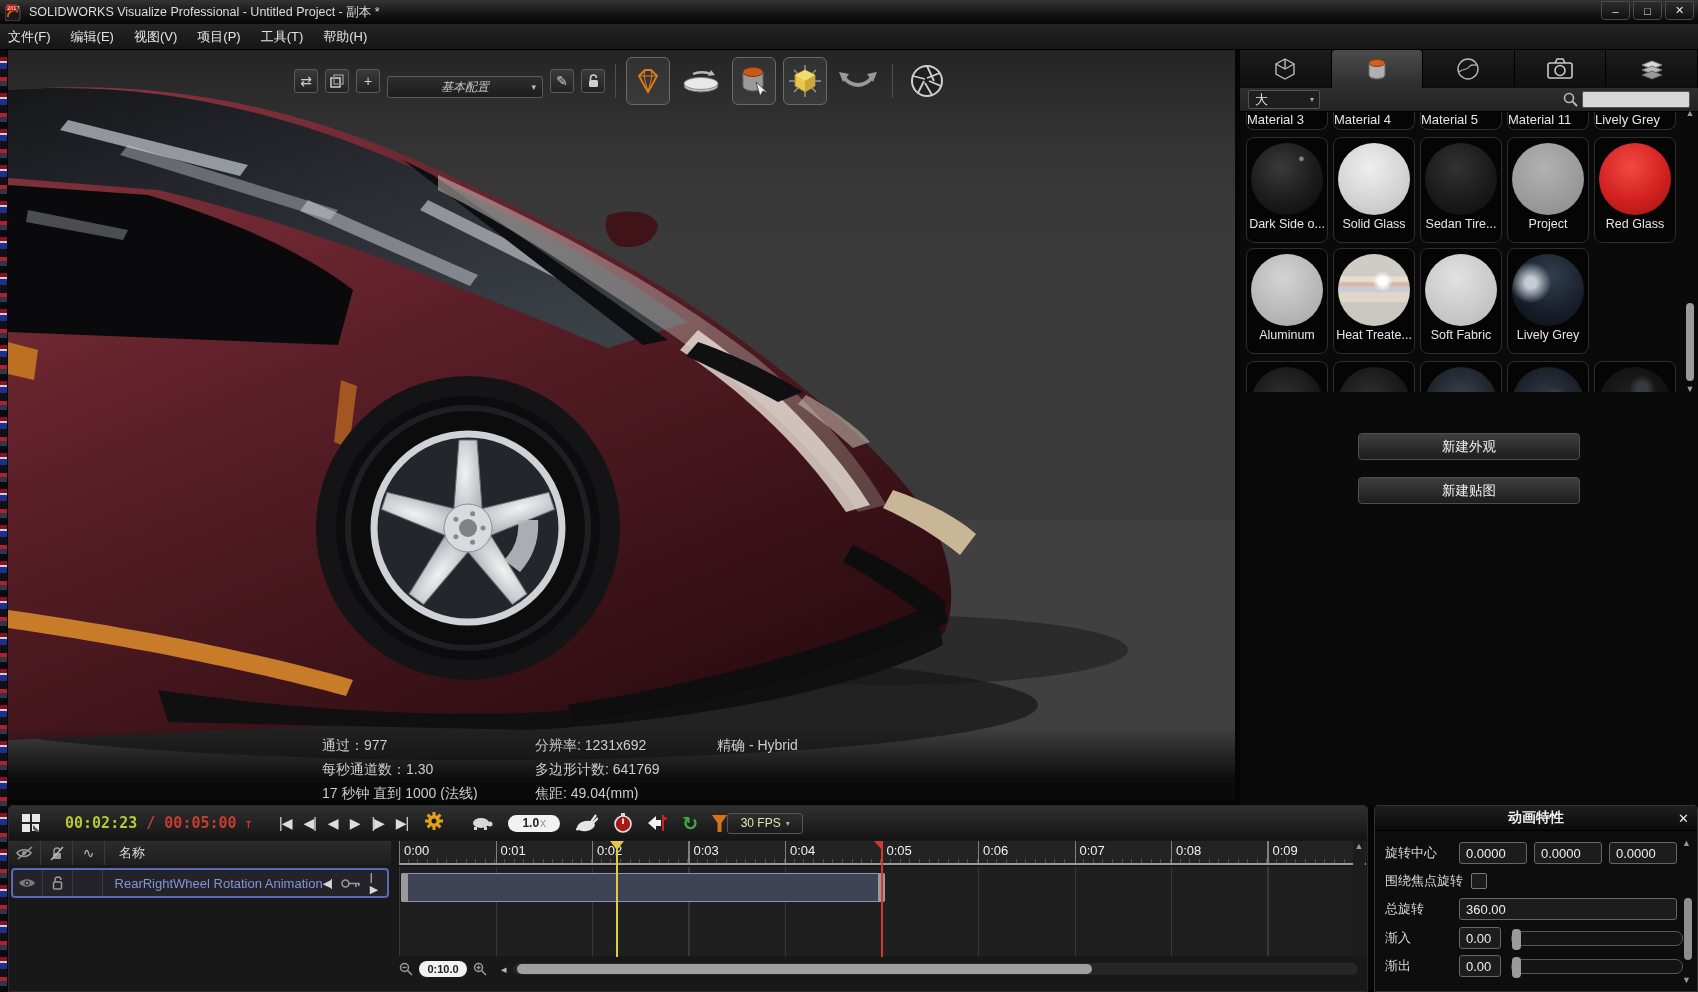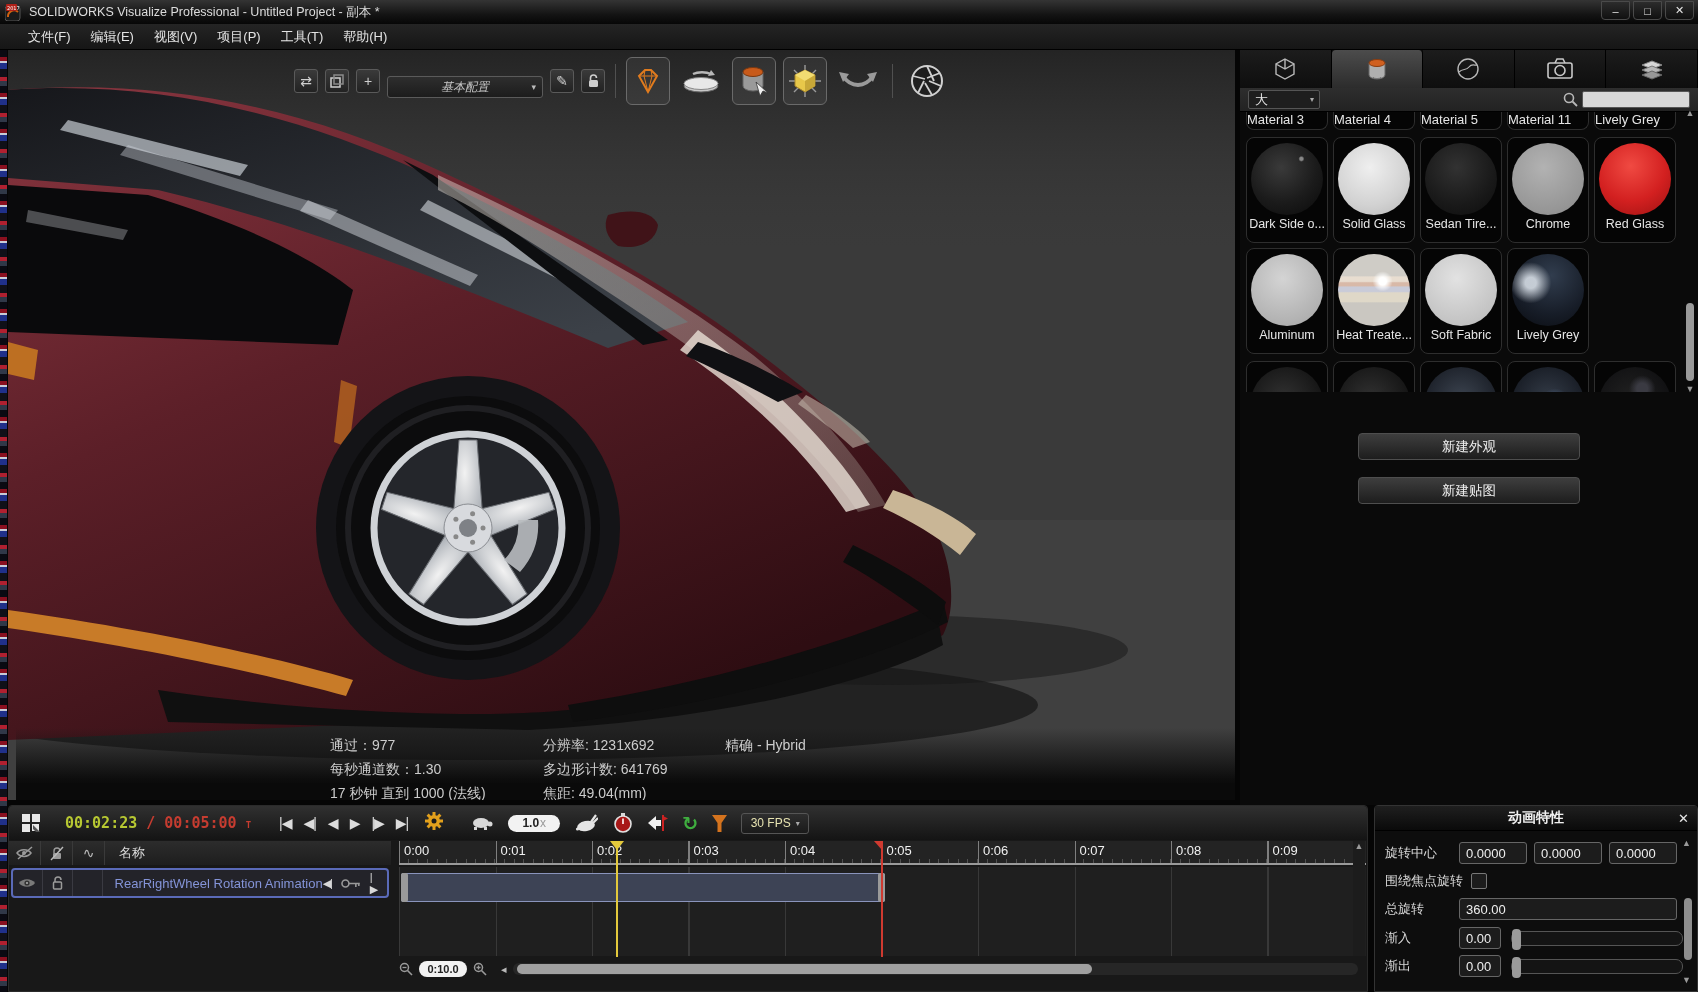--- a/index.html
+++ b/index.html
@@ -13,21 +13,21 @@
   .app-icon { width:17px; height:17px; margin:0 7px 0 5px; position:relative; }
   .title-text { color:#dcdcdc; font-size:12.5px; }
   .win-controls { position:absolute; right:4px; top:1px; display:flex; gap:3px; }
   .win-btn { width:29px; height:19px; background:linear-gradient(#2c2c2c,#101010);
     border:1px solid #4a4a4a; border-radius:0 0 4px 4px; color:#e8e8e8; font-size:11px;
     display:flex; align-items:center; justify-content:center; }
 
   
   .menubar { position:absolute; left:0; top:24px; width:1698px; height:26px;
     background:linear-gradient(#242424,#161616); border-bottom:1px solid #000;
-    display:flex; align-items:center; gap:20px; padding-left:28px; }
+    display:flex; align-items:center; gap:20px; padding-left:8px; }
   .menu-item { color:#e4e4e4; font-size:13px; }
 
   
   .edge-strip { position:absolute; left:0; top:50px; width:7px; height:942px;
     background:repeating-linear-gradient(to bottom,
       #0a0a12 0 7px,#8a1020 7px 11px,#c8ccd8 11px 13px,#20308a 13px 19px,
       #101018 19px 27px,#b02030 27px 31px,#303848 31px 36px); }
 
   
   .viewport { position:absolute; left:8px; top:50px; width:1227px; height:750px;
@@ -41,21 +41,21 @@
     display:flex; align-items:center; justify-content:center; }
   .config-dd { width:156px; height:22px; background:linear-gradient(#2e2e2e,#1c1c1c);
     border:1px solid #5a5a5a; border-radius:3px; display:flex; align-items:center;
     justify-content:center; position:relative; color:#c8c8c8; font-size:12px; font-style:italic;margin-top:12px; }
   .config-dd .caret { position:absolute; right:6px; font-size:9px; color:#bbb; font-style:normal; }
   .vsep { width:1px; height:34px; background:#505050; margin:0 3px; }
   .tool-box { width:44px; height:48px; border:1px solid #6a6a6a; border-radius:6px;
     background:rgba(255,255,255,.06); display:flex; align-items:center; justify-content:center; }
   .tool-plain { width:48px; height:48px; display:flex; align-items:center; justify-content:center; }
 
-  .vp-stats { position:absolute; left:8px; bottom:0; width:100%; height:72px;
+  .vp-stats { position:absolute; left:0; bottom:0; width:100%; height:72px;
     background:linear-gradient(to bottom, rgba(15,15,15,0), rgba(18,18,18,.55) 35%, rgba(8,8,8,.92) 72%, #070707); }
   .vp-stats .strip { position:absolute; bottom:0; width:100%; height:17px; background:#0a0a0a; }
   .stat-col { position:absolute; top:5px; color:#cccccc; font-size:14px; line-height:24px; white-space:nowrap; }
   .stat-col.c1 { left:314px; } .stat-col.c2 { left:527px; } .stat-col.c3 { left:709px; }
 
   
   .right-panel { position:absolute; left:1240px; top:50px; width:458px; height:755px; background:#0a0a0a; }
   .tabs { display:flex; height:38px; background:#0d0d0d; }
   .tab { flex:1; display:flex; align-items:center; justify-content:center;
     background:linear-gradient(#1c1c1c,#0e0e0e); border-right:1px solid #000; }
@@ -105,22 +105,22 @@
     background:#181818; border:1px solid #2a2a2a; border-radius:4px 4px 0 0; }
   .playbar { position:absolute; left:0; top:0; width:100%; height:34px;
     background:linear-gradient(#303030,#141414); border-radius:4px 4px 0 0;
     display:flex; align-items:center; }
   .timecode { font-family:"DejaVu Sans Mono",monospace; font-size:15px; font-weight:bold; margin-left:22px; white-space:nowrap; }
   .transport { display:flex; gap:12px; margin-left:28px; }
   .tbtn { color:#dcdcdc; font-size:14px; letter-spacing:-1px; }
   .speed-pill { width:52px; height:17px; background:#f2f2f2; border-radius:9px; margin-left:14px;
     display:flex; align-items:center; justify-content:center; color:#222; font-size:12px; font-weight:bold; }
   .speed-pill .sfx { color:#999; font-weight:normal; margin-left:1px; }
-  .fps-dd { width:68px; height:21px; background:linear-gradient(#2e2e2e,#1a1a1a); border:1px solid #555;
-    border-radius:3px; margin-left:14px; display:flex; align-items:center; justify-content:center;
+  .fps-dd { width:76px; height:21px; background:linear-gradient(#2e2e2e,#1a1a1a); border:1px solid #555;
+    border-radius:3px; margin-left:0; display:flex; align-items:center; justify-content:center;
     gap:5px; color:#e6e2b0; font-size:12px; }
   .fps-dd .caret { font-size:8px; color:#aaa; }
 
   .tl-left-header { position:absolute; left:0; top:35px; width:382px; height:24px;
     background:linear-gradient(#2c2c2c,#1e1e1e); display:flex; align-items:center; }
   .col-cell { width:32px; display:flex; align-items:center; justify-content:center; border-right:1px solid #3a3a3a; height:100%; }
   .name-header { color:#dcdcdc; font-size:13px; margin-left:14px; }
   .curve-glyph { color:#b8b8b8; font-size:14px; }
 
   .track-row { position:absolute; left:2px; top:62px; width:378px; height:30px;
@@ -451,21 +451,21 @@
             <div class="mat-label">Solid Glass</div>
           </div>
 
           <div class="mat-cell">
             <div class="sphere sp-sedantire"></div>
             <div class="mat-label">Sedan Tire...</div>
           </div>
 
           <div class="mat-cell">
             <div class="sphere sp-chrome"></div>
-            <div class="mat-label">Chrome</div>
+            <div class="mat-label">Project</div>
           </div>
 
           <div class="mat-cell">
             <div class="sphere sp-redglass"></div>
             <div class="mat-label">Red Glass</div>
           </div>
 
           <div class="mat-cell">
             <div class="sphere sp-aluminum"></div>
             <div class="mat-label">Aluminum</div>

